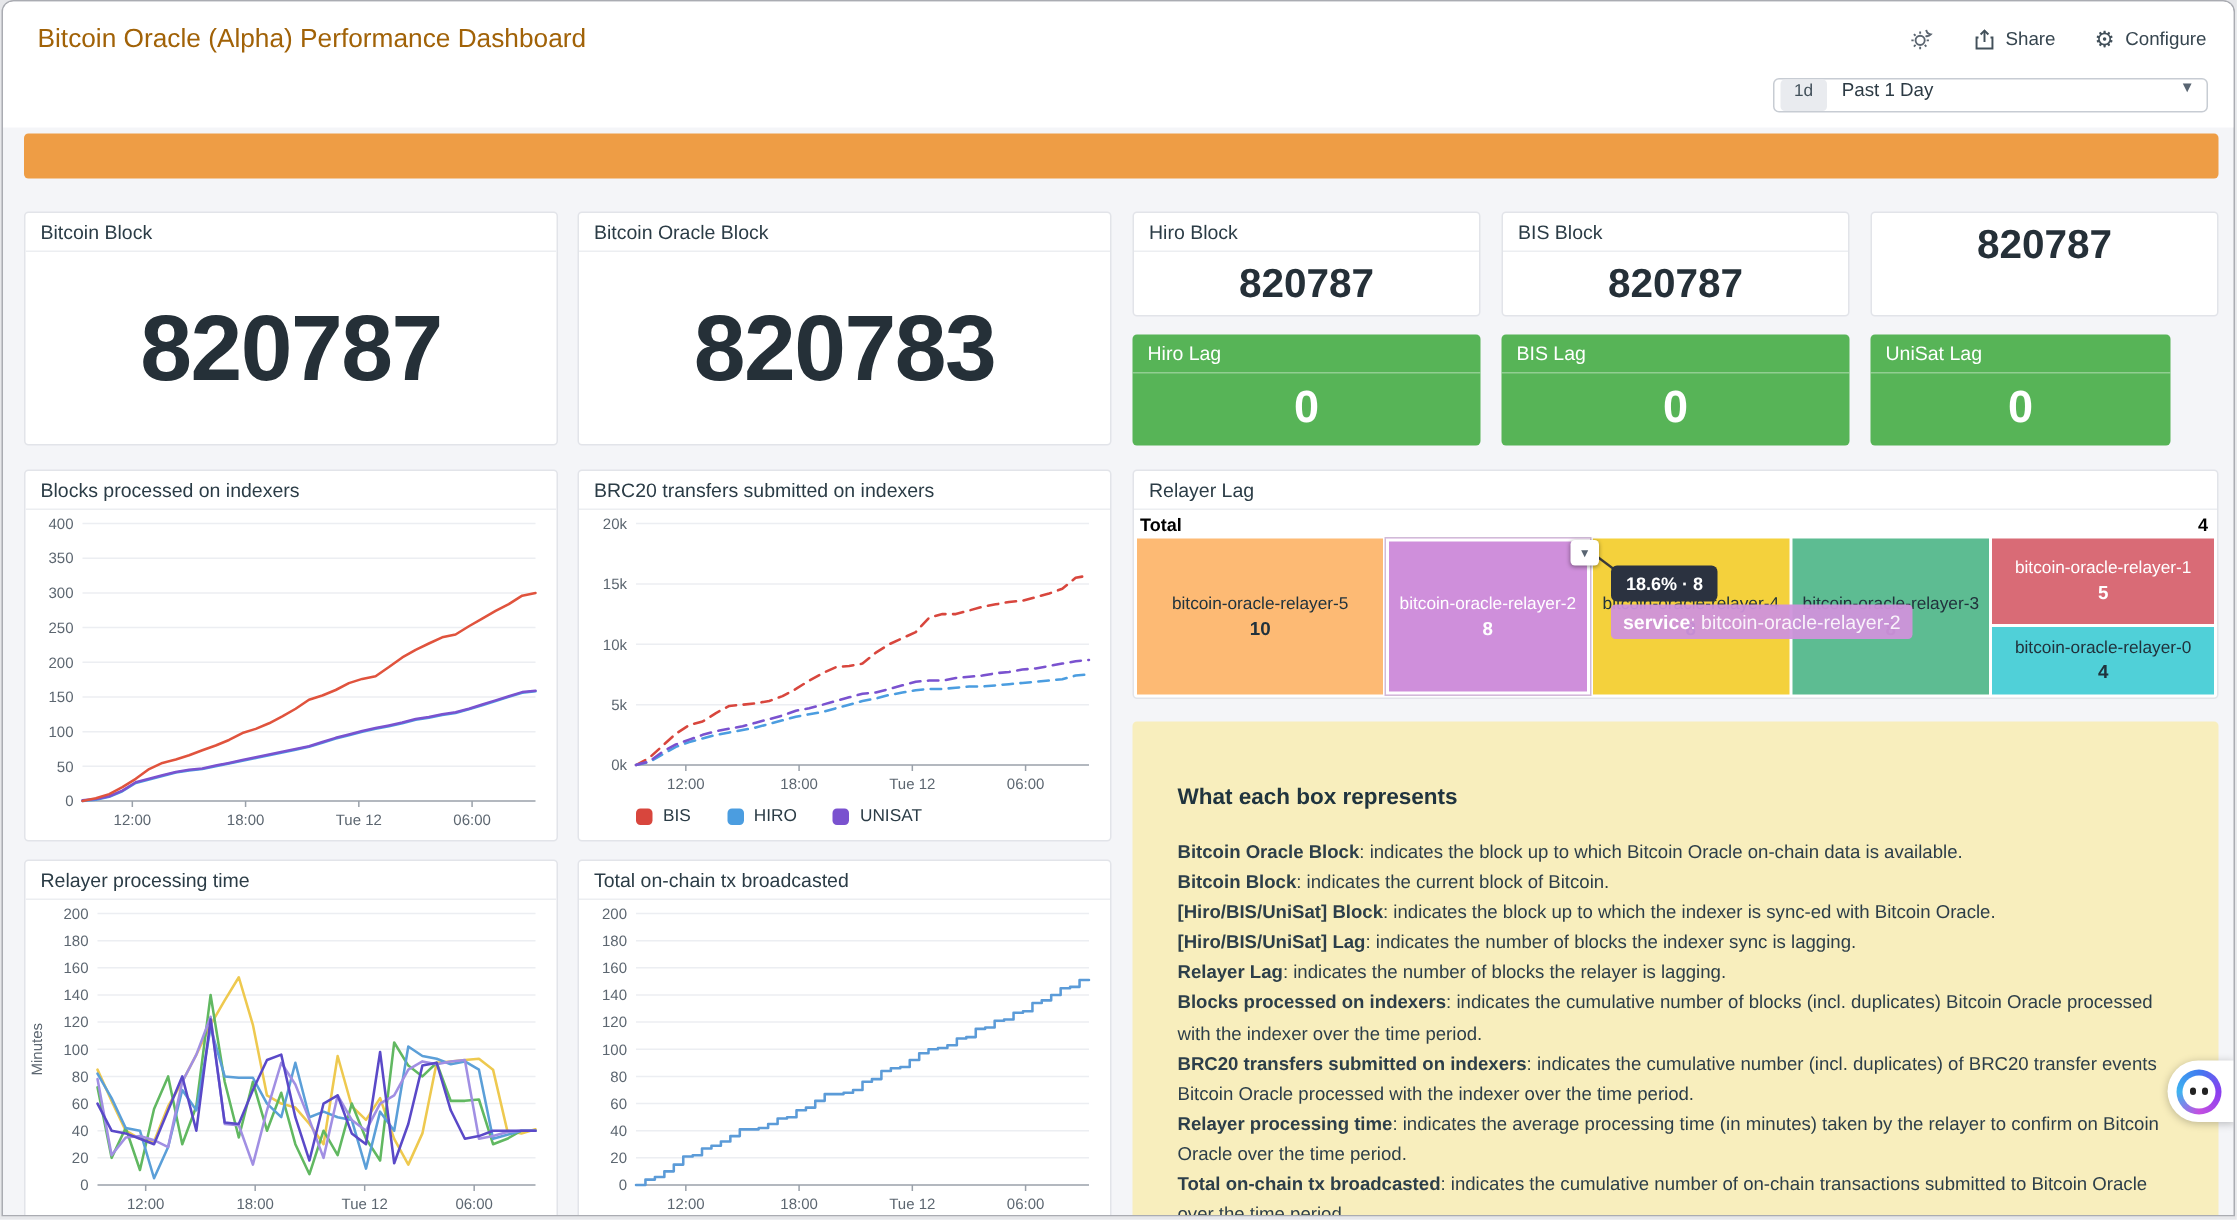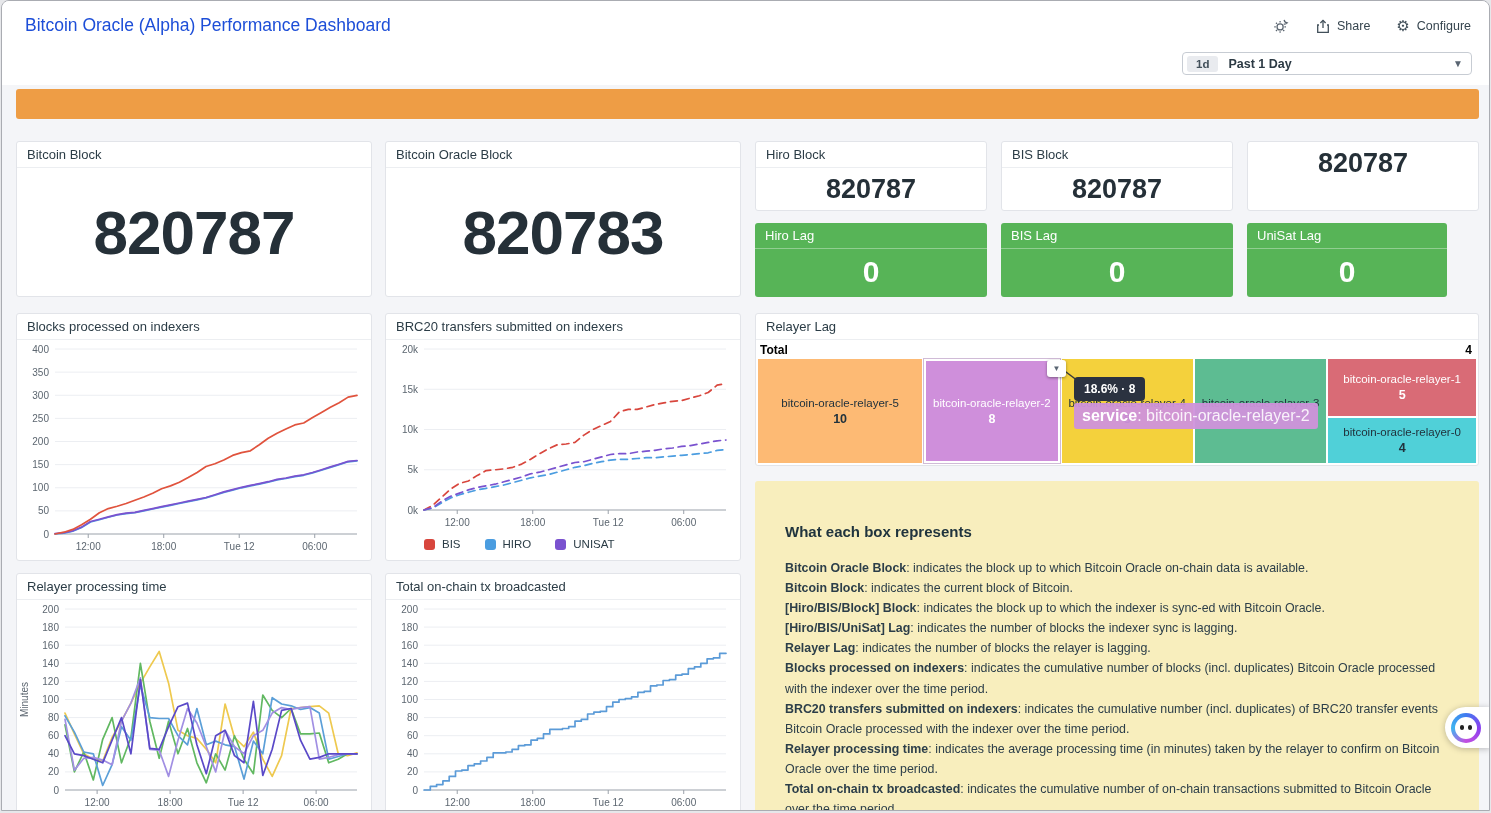--- a/index.html
+++ b/index.html
@@ -1,27 +1,27 @@
 <!DOCTYPE html>
 <html><head>
 <meta charset="utf-8">
 <style>
   * { margin:0; padding:0; box-sizing:border-box; }
   html,body { background:#e6e7ea; font-family:"Liberation Sans", sans-serif; }
   .window { position:relative; width:1489px; height:811px; margin:0 auto; background:#f4f5f8;
             border:1px solid #aaacb2; border-radius:8px 8px 0 0; overflow:hidden; }
   
   .hdr { position:relative; height:84px; background:#fff; }
-  .hdr h1 { position:absolute; left:23px; top:14px; font-size:17.5px; font-weight:400; color:#1d4ed8; }
+  .hdr h1 { position:absolute; left:23px; top:14px; font-size:17.5px; font-weight:400; color:#a16207; }
   .hdr-actions { position:absolute; right:18px; top:16px; display:flex; align-items:center; gap:26px; }
   .hdr-btn { display:flex; align-items:center; gap:7px; font-size:12.5px; color:#36454f; cursor:pointer; }
   .hdr-btn svg { display:block; }
   .time-picker { position:absolute; right:17px; top:51px; width:290px; height:23px; background:#fff;
-                 border:1px solid #c7ccd3; border-radius:4px; display:flex; align-items:center; gap:10px;
-                 padding:0 8px 0 4px; cursor:pointer;font-weight:bold; }
+                 border:1px solid #c7ccd3; border-radius:4px; display:flex; gap:10px;
+                 padding:0 8px 0 4px; cursor:pointer; }
   .tp-badge { background:#e9ebef; border-radius:3px; padding:2px 9px; font-size:11.5px; color:#42505a; }
   .tp-label { flex:1; font-size:12.5px; color:#2c3a44; }
   .tp-caret { font-size:10px; color:#596572; }
   
   .content { position:relative; height:729px; overflow:hidden; }
   .banner { position:absolute; left:14px; top:4px; width:1463px; height:30px; border-radius:3px; }
   .panel { position:absolute; background:#fff; border:1px solid #e2e4e9; border-radius:3px; overflow:hidden; }
   .p-title { height:26px; line-height:26px; padding:0 10px; font-size:13px; color:#2b3c46;
              border-bottom:1px solid #eceef1; white-space:nowrap; overflow:hidden; }
   .bignum { display:flex; align-items:center; justify-content:center; height:128px;
@@ -41,21 +41,21 @@
   .tm-box .val { font-size:12.5px; font-weight:700; }
   .tm-col { flex-direction:column; gap:2px; }
   .tm-col .tm-box { flex:1 1 auto; }
   .tm-selected { border:2px solid #fff; box-shadow:0 0 0 1px rgba(120,60,140,.35); }
   .tm-caret { position:absolute; left:289px; top:1px; width:19px; height:17px; background:#fff;
               border-radius:3px; box-shadow:0 1px 3px rgba(0,0,0,.4); display:flex; align-items:center;
               justify-content:center; font-size:8px; color:#596572; z-index:6; cursor:pointer; }
   .tt-wrap { position:absolute; left:316px; top:18px; z-index:5; }
   .tt-dark { display:inline-block; background:#2b3240; color:#fff; font-size:12px; font-weight:700;
              padding:5px 10px; border-radius:4px; }
-  .tt-service { background:rgba(207,146,219,.95); color:#fff; font-size:16px; padding:4px 8px;
+  .tt-service { background:rgba(207,146,219,.95); color:#fff; font-size:13px; padding:4px 8px;
                 border-radius:3px; margin-top:2px; white-space:nowrap; }
   .tt-service .k { font-weight:700; }
   .tt-service .v { color:rgba(255,255,255,.88); }
   
   .chart-svg { display:block; }
   .tick { font-size:10px; fill:#5c6670; font-family:"Liberation Sans", sans-serif; }
   .legend { display:flex; gap:24px; padding:6px 0 0 38px; align-items:center; }
   .legend-item { display:flex; gap:7px; align-items:center; font-size:11.5px; color:#2b3c46;text-align:center; }
   .legend-sw { width:11px; height:11px; border-radius:3px; }
   
@@ -356,21 +356,21 @@
             <span class="k">service</span><span class="v">: bitcoin-oracle-relayer-2</span>
           </div>
         </div>
       </div>
     </div>
 
     <div class="info">
       <h2>What each box represents</h2>
       <p><span class="term">Bitcoin Oracle Block</span><span>: indicates the block up to which Bitcoin Oracle on-chain data is available.</span></p>
       <p><span class="term">Bitcoin Block</span><span>: indicates the current block of Bitcoin.</span></p>
-      <p><span class="term">[Hiro/BIS/Block] Block</span><span>: indicates the block up to which the indexer is sync-ed with Bitcoin Oracle.</span></p>
+      <p><span class="term">[Hiro/BIS/UniSat] Block</span><span>: indicates the block up to which the indexer is sync-ed with Bitcoin Oracle.</span></p>
       <p><span class="term">[Hiro/BIS/UniSat] Lag</span><span>: indicates the number of blocks the indexer sync is lagging.</span></p>
       <p><span class="term">Relayer Lag</span><span>: indicates the number of blocks the relayer is lagging.</span></p>
       <p><span class="term">Blocks processed on indexers</span><span>: indicates the cumulative number of blocks (incl. duplicates) Bitcoin Oracle processed with the indexer over the time period.</span></p>
       <p><span class="term">BRC20 transfers submitted on indexers</span><span>: indicates the cumulative number (incl. duplicates) of BRC20 transfer events Bitcoin Oracle processed with the indexer over the time period.</span></p>
       <p><span class="term">Relayer processing time</span><span>: indicates the average processing time (in minutes) taken by the relayer to confirm on Bitcoin Oracle over the time period.</span></p>
       <p><span class="term">Total on-chain tx broadcasted</span><span>: indicates the cumulative number of on-chain transactions submitted to Bitcoin Oracle over the time period.</span></p>
     </div>
 
     <div class="assistant">
       <span class="ring">

